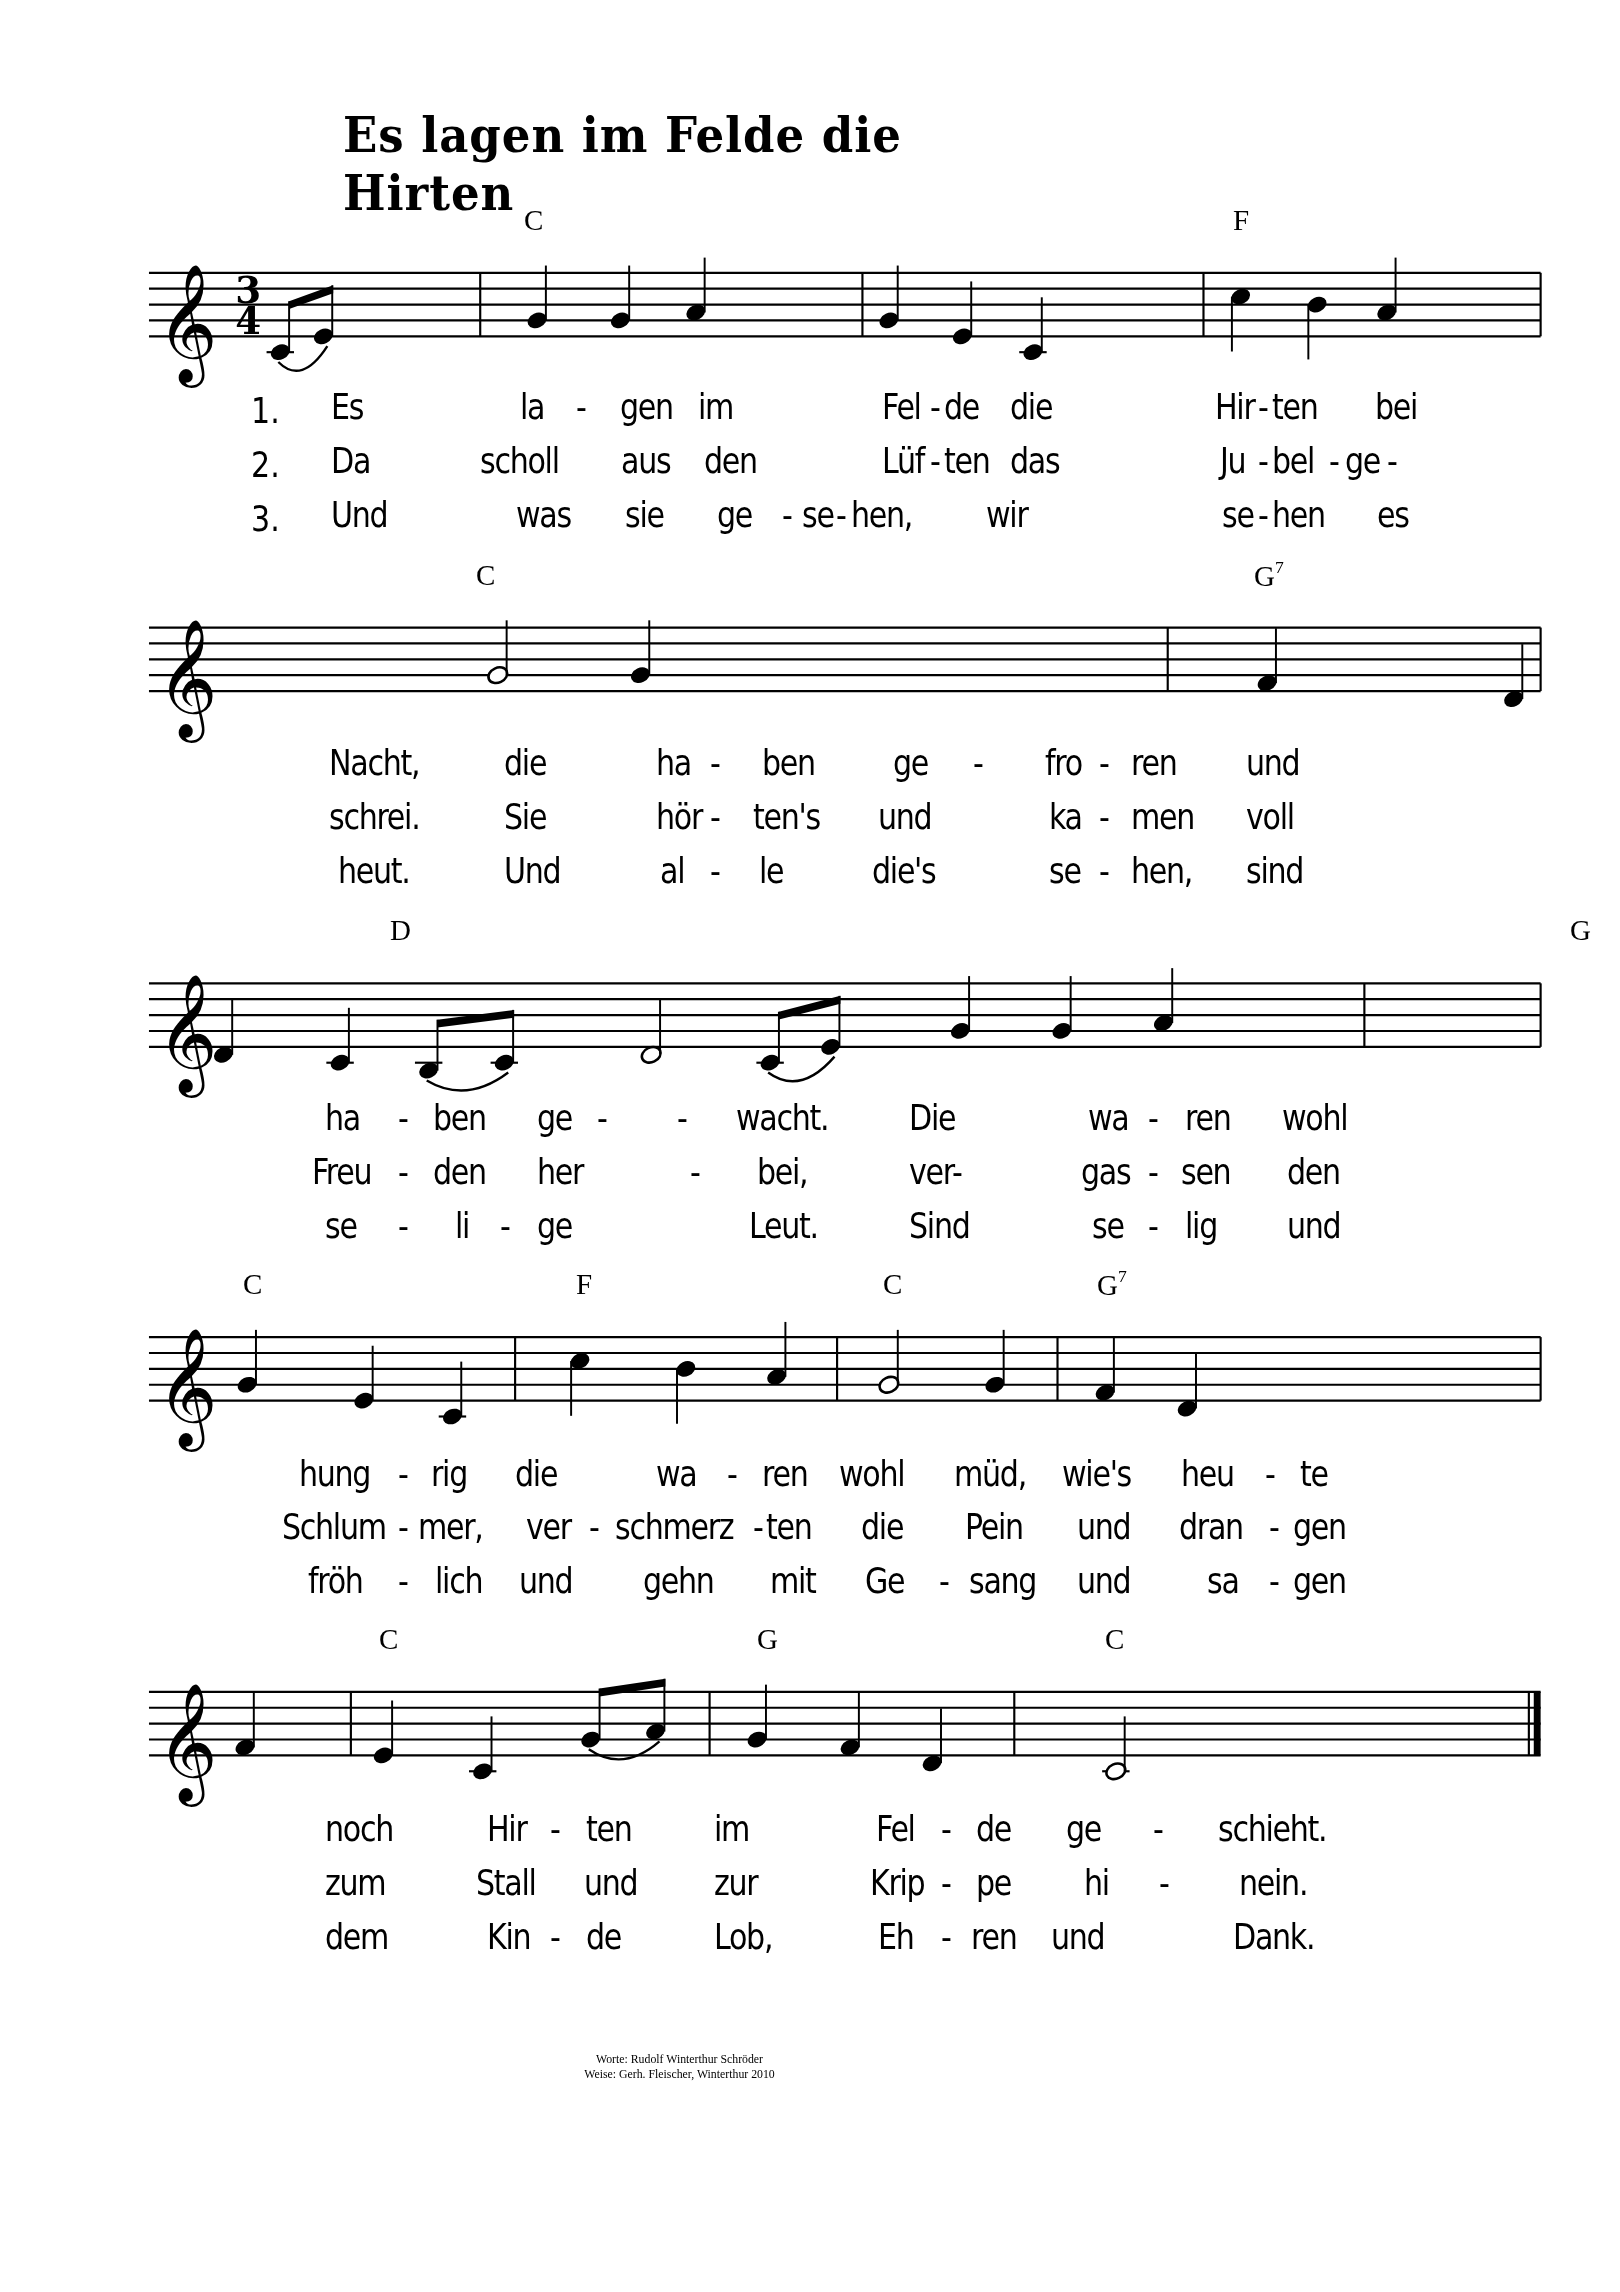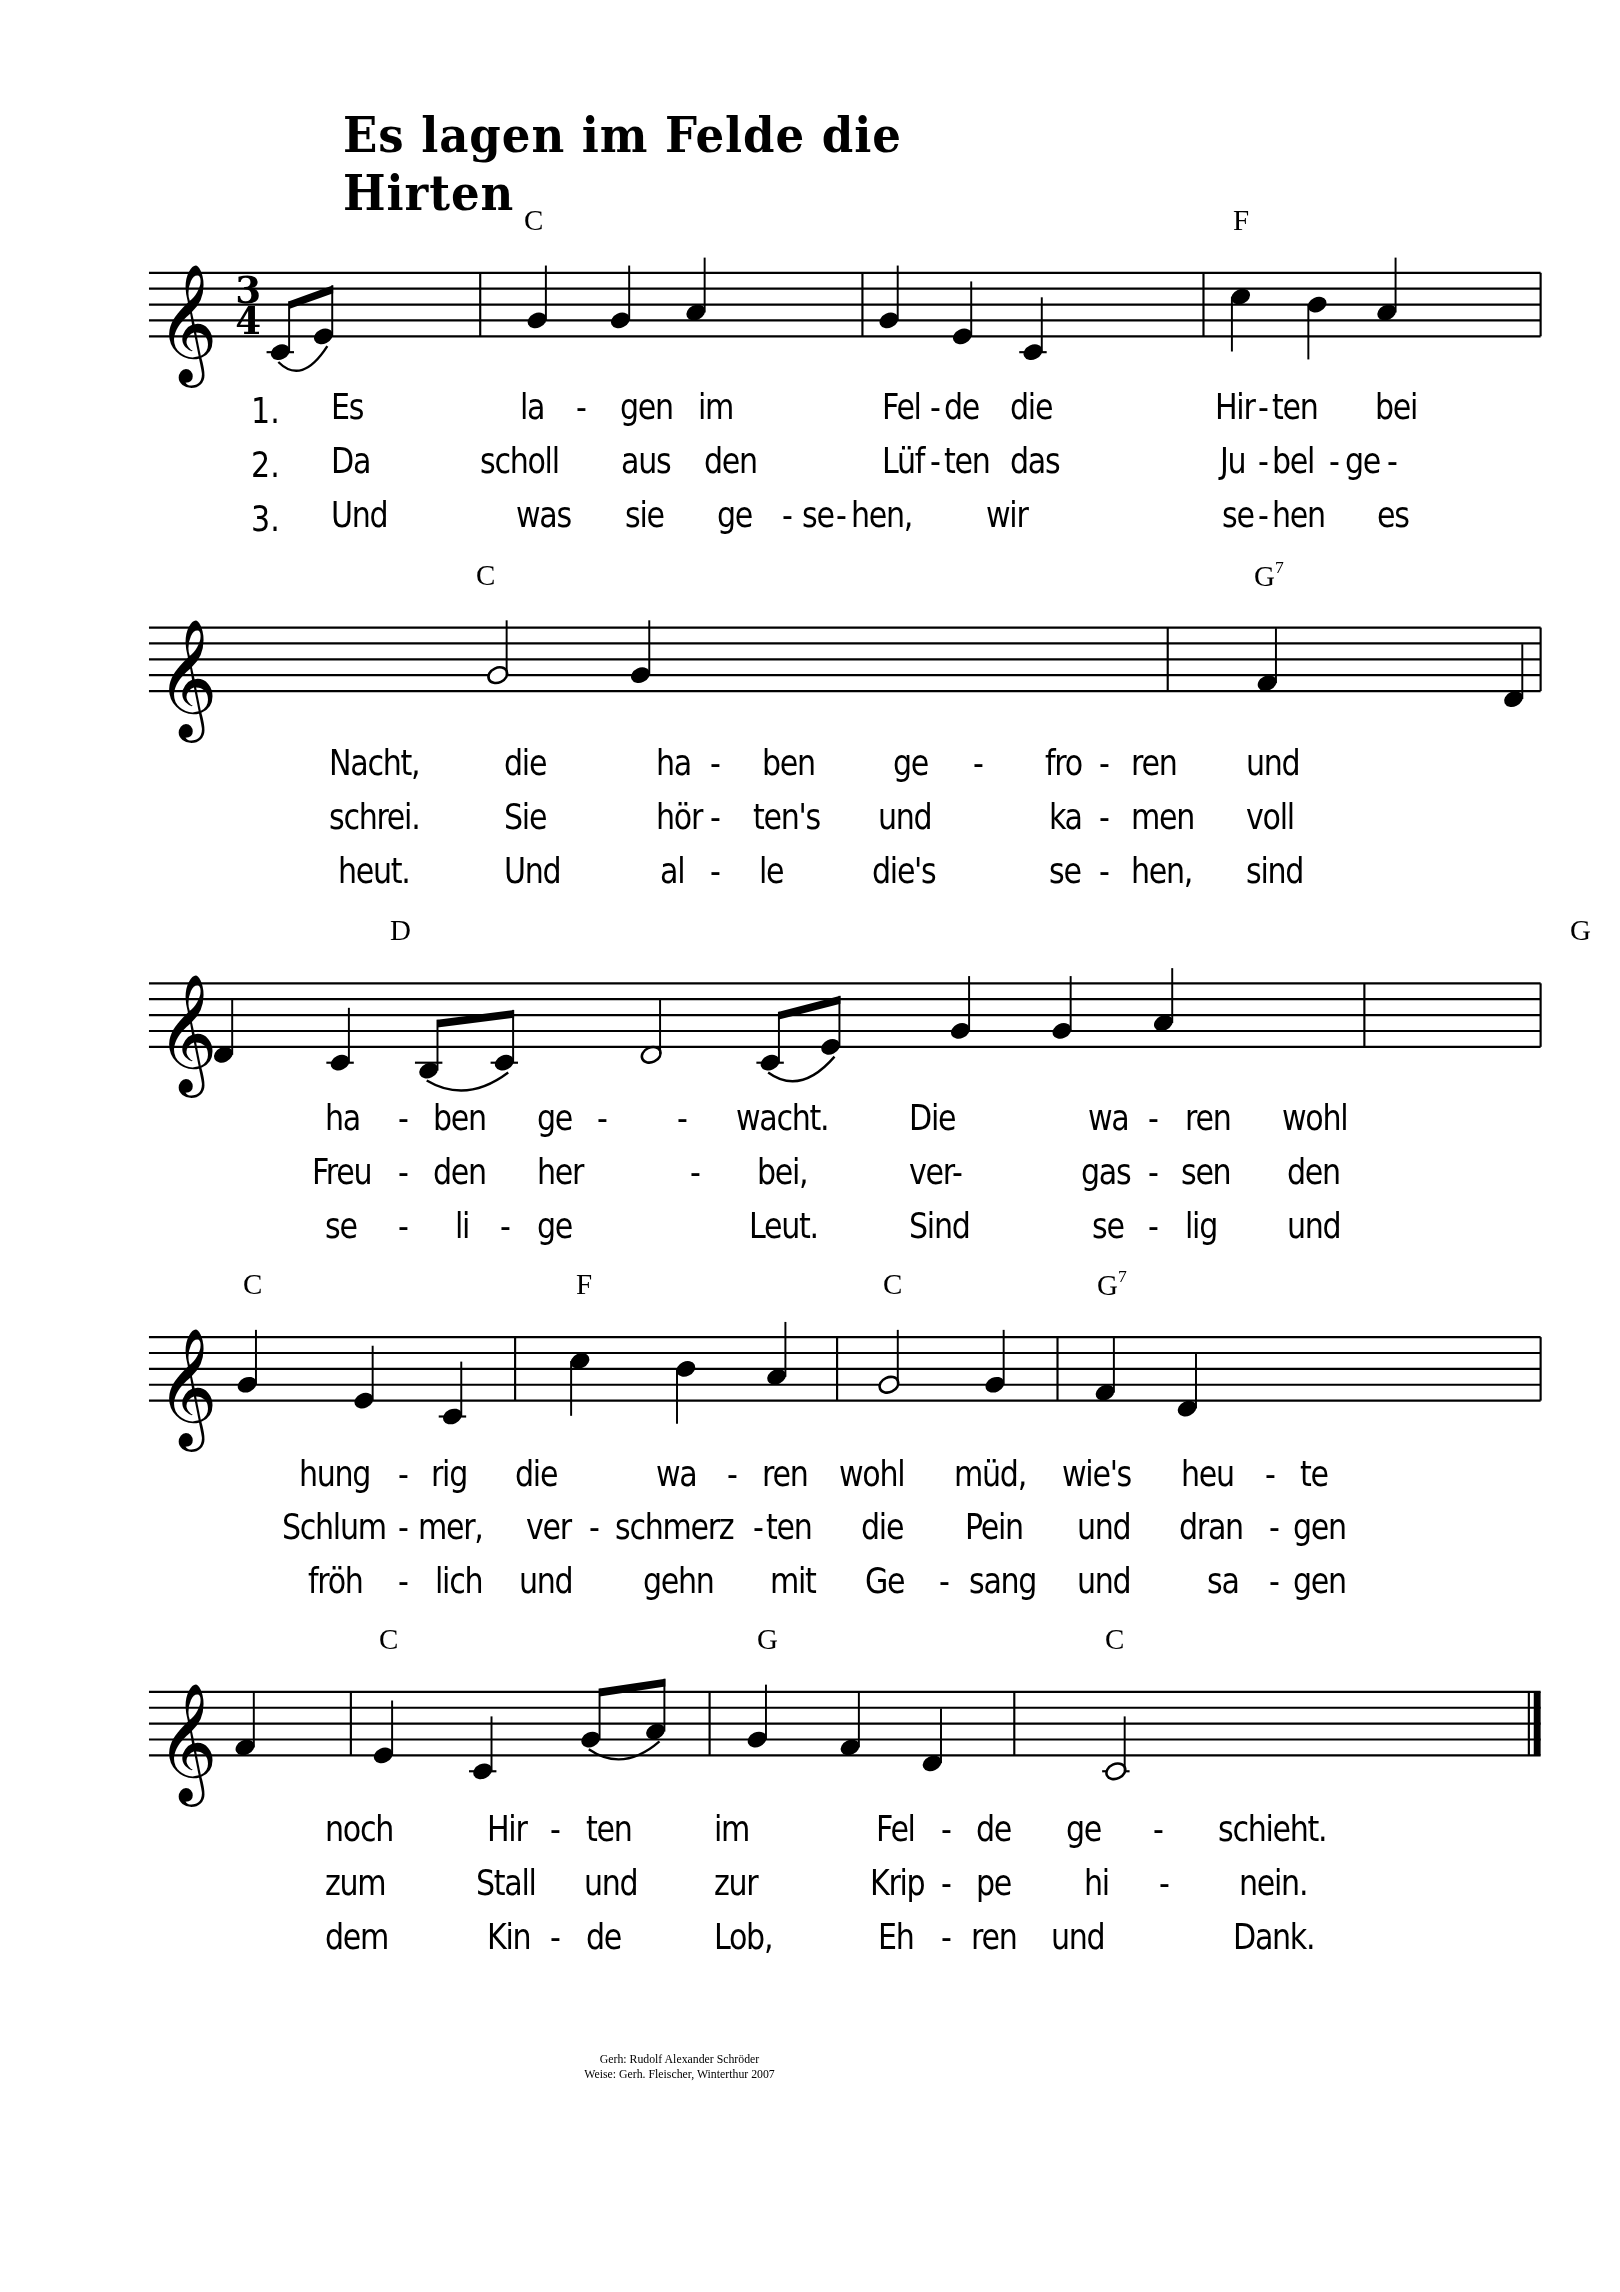--- a/index.html
+++ b/index.html
@@ -385,16 +385,16 @@
     <div class="lyric-row" style="left: 586px; top: 1917px;">de</div>
     <div class="lyric-row" style="left: 714px; top: 1917px;">Lob,</div>
     <div class="lyric-row" style="left: 878px; top: 1917px;">Eh</div>
     <div class="lyric-row" style="left: 941px; top: 1917px;">-</div>
     <div class="lyric-row" style="left: 971px; top: 1917px;">ren</div>
     <div class="lyric-row" style="left: 1051px; top: 1917px;">und</div>
     <div class="lyric-row" style="left: 1233px; top: 1917px;">Dank.</div>
   </div>
 
 <div class="credits">
-  <div>Gerh: Rudolf Alexander Schröder</div>
-  <div>Weise: Gerh. Fleischer, Winterthur 2007</div>
+  <div>Worte: Rudolf Winterthur Schröder</div>
+  <div>Weise: Gerh. Fleischer, Winterthur 2010</div>
 </div>
 
 
 </body></html>

